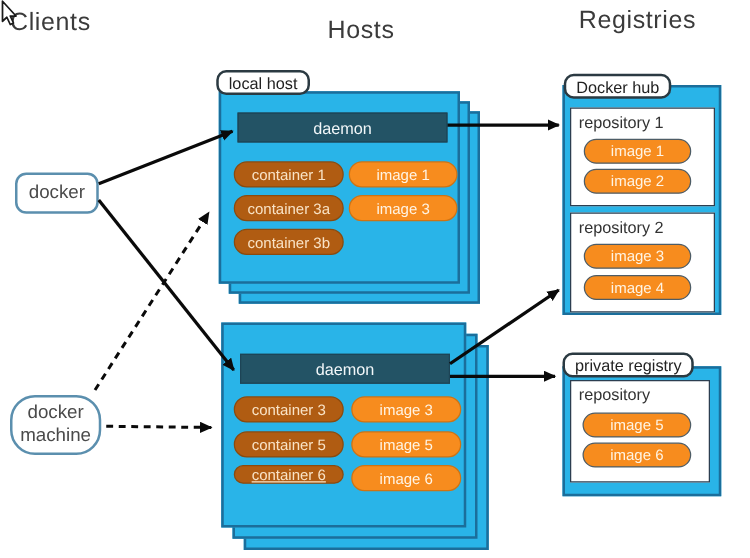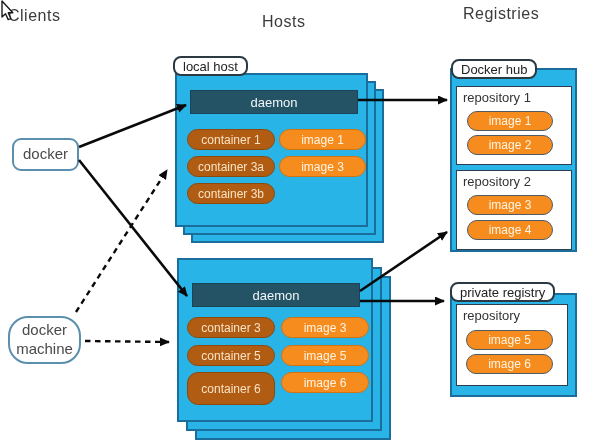--- a/index.html
+++ b/index.html
@@ -6,21 +6,21 @@
   .canvas {
     position: relative;
     width: 600px;
     height: 446px;
     background: #ffffff;
     font-family: "Liberation Sans", sans-serif;
     overflow: hidden;
   }
   .heading {
     position: absolute;
-    font-size: 16px;
+    font-size: 20px;
     color: #3b3b3b;
     letter-spacing: 0.5px;
   }
   .client-box {
     position: absolute;
     background: #ffffff;
     border: 2px solid var(--client-border, #5b8fae);
     border-radius: 9px;
     color: #4a4a4a;
     font-size: 15px;
@@ -147,21 +147,21 @@
   <div class="pill container" style="left:187px; top:183px; width:88px; height:21px;text-align:center;">container 3b</div>
   <div class="pill image" style="left:279px; top:129px; width:87px; height:21px;">image 1</div>
   <div class="pill image" style="left:279px; top:156px; width:87px; height:21px;">image 3</div>
 
   <div class="host-layer" style="left:195px; top:276px; width:196px; height:164px;"></div>
   <div class="host-layer" style="left:186px; top:267px; width:196px; height:164px;"></div>
   <div class="host-box" style="left:177px; top:258px; width:196px; height:164px;"></div>
   <div class="daemon-bar" style="left:192px; top:283px; width:168px; height:24px;">daemon</div>
   <div class="pill container" style="left:187px; top:317px; width:88px; height:21px;">container 3</div>
   <div class="pill container" style="left:187px; top:345px; width:88px; height:21px;">container 5</div>
-  <div class="pill container" style="left:187px; top:372px; width:88px; height:33px;">container 6</div>
+  <div class="pill container" style="left:187px; top:372px; width:88px; height:15px;text-decoration:underline;">container 6</div>
   <div class="pill image" style="left:281px; top:317px; width:88px; height:21px;">image 3</div>
   <div class="pill image" style="left:281px; top:345px; width:88px; height:21px;">image 5</div>
   <div class="pill image" style="left:281px; top:372px; width:88px; height:21px;">image 6</div>
 
   <div class="registry-box" style="left:450px; top:68px; width:127px; height:184px;"></div>
   <div class="io-label" style="left:451px; top:59px; height:20px;">Docker hub</div>
   <div class="repo-box" style="left:456px; top:86px; width:116px; height:79px;">
     <div class="repo-title">repository 1</div>
   </div>
   <div class="pill registry-image" style="left:467px; top:111px; width:86px; height:20px;">image 1</div>

